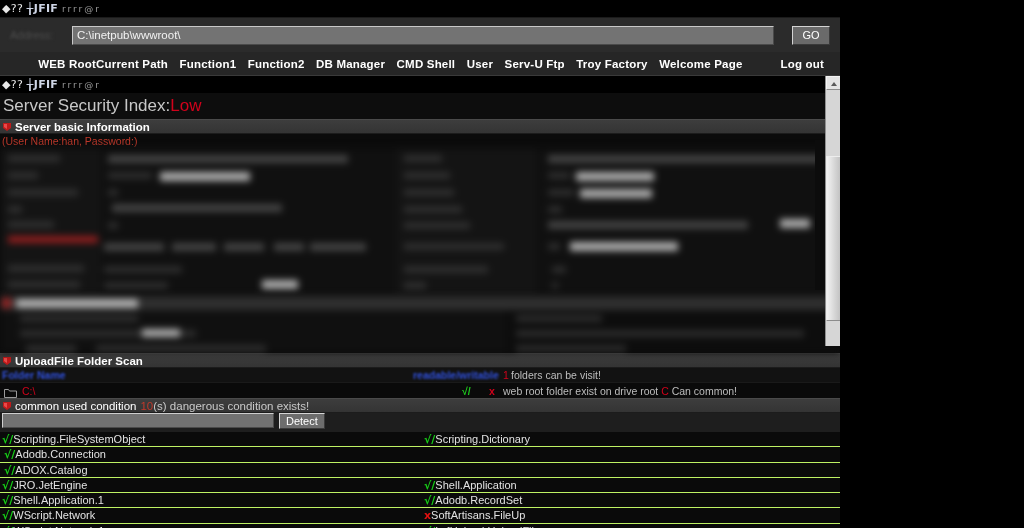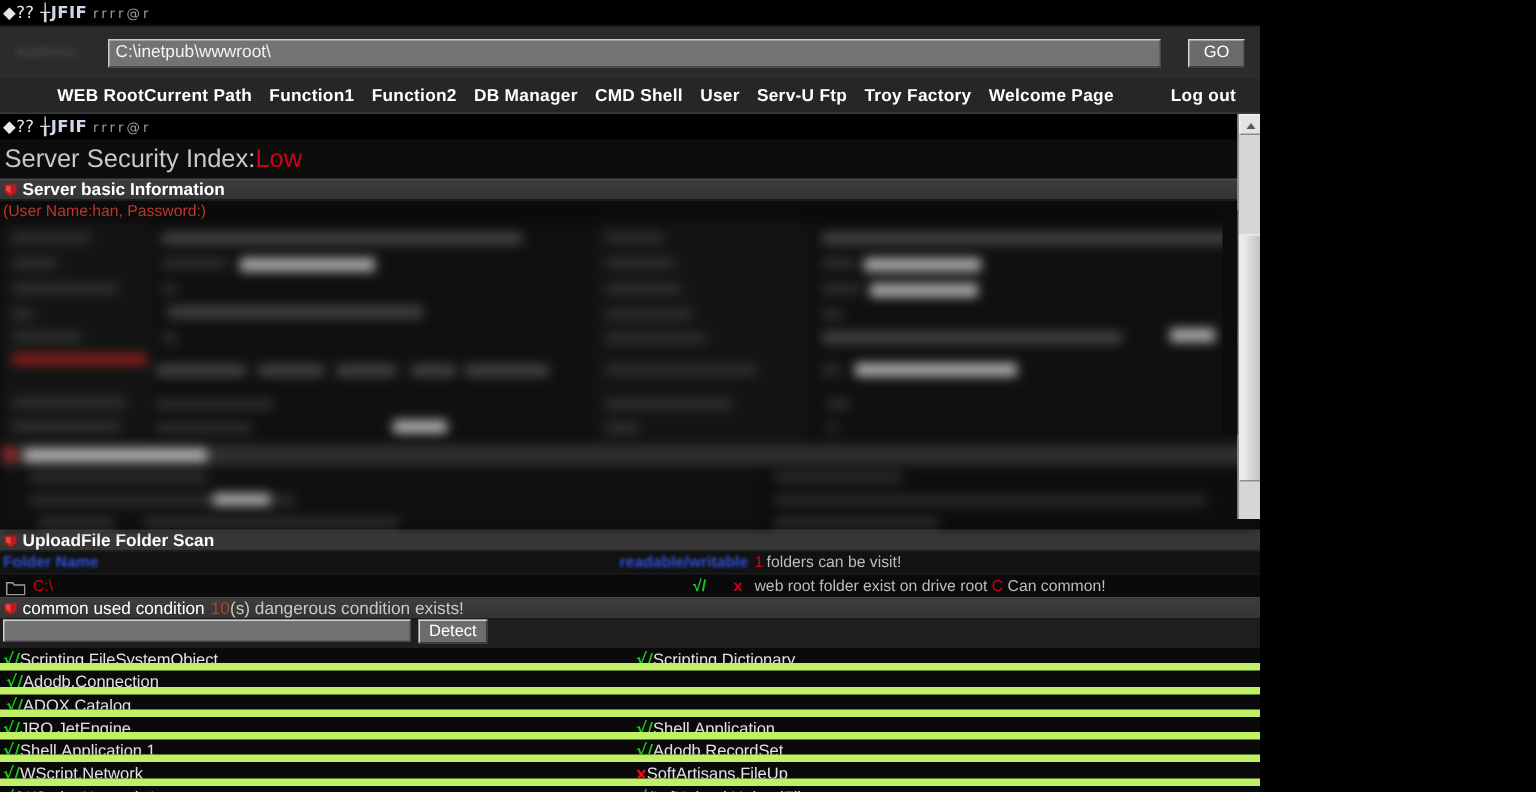--- a/index.html
+++ b/index.html
@@ -259,21 +259,21 @@
     font-family: "Liberation Sans", sans-serif;
     cursor: pointer;
     line-height: 14px;
   }
 
   
   .comp-grid { background: #0a0a0a; }
   .comp-row {
     display: flex;
     height: 15.3px;
-    border-bottom: 5px solid #bef264;
+    border-bottom: 1px solid #bef264;
     font-size: 11px;
     line-height: 15px;
   }
   .comp-cell {
     width: 50%;
     padding-left: 2px;
     white-space: nowrap;
     overflow: hidden;
     color: #e2e2e2;
   }

